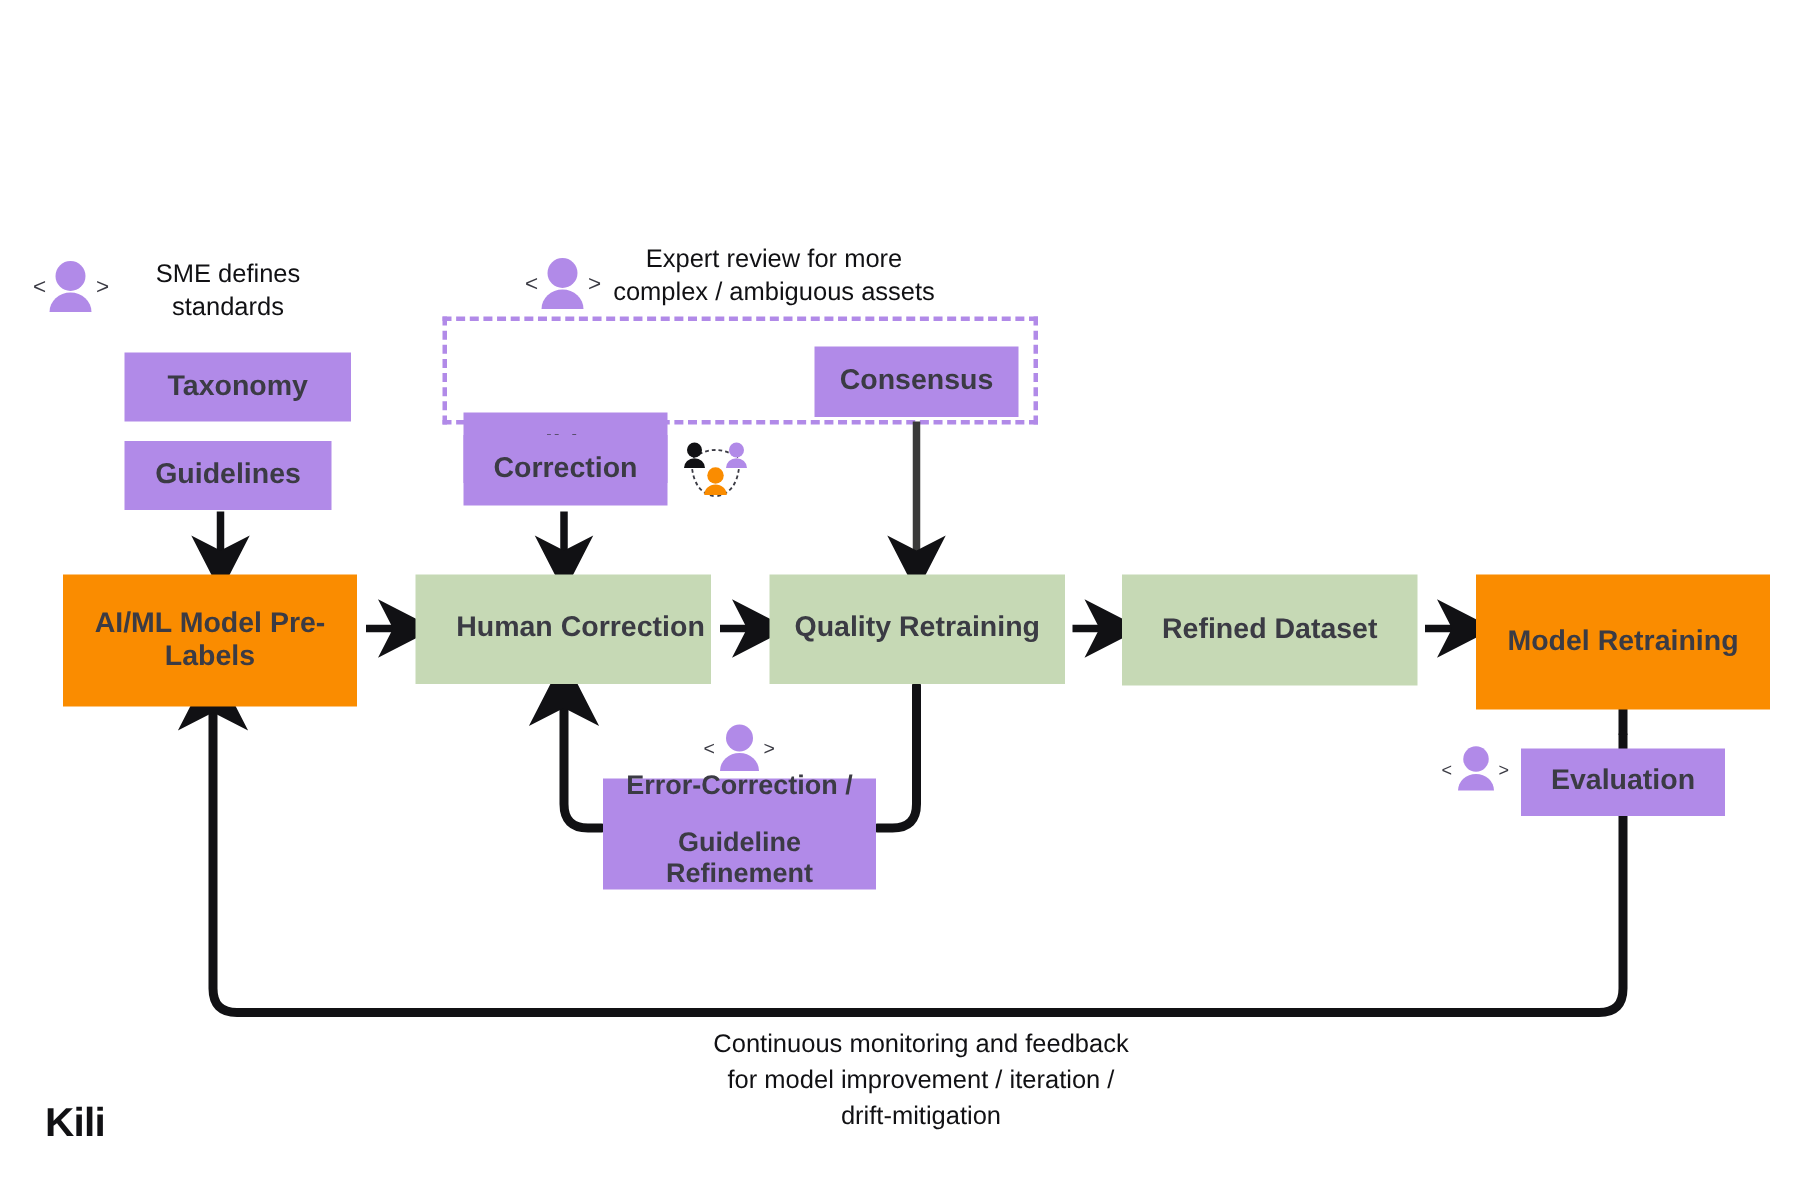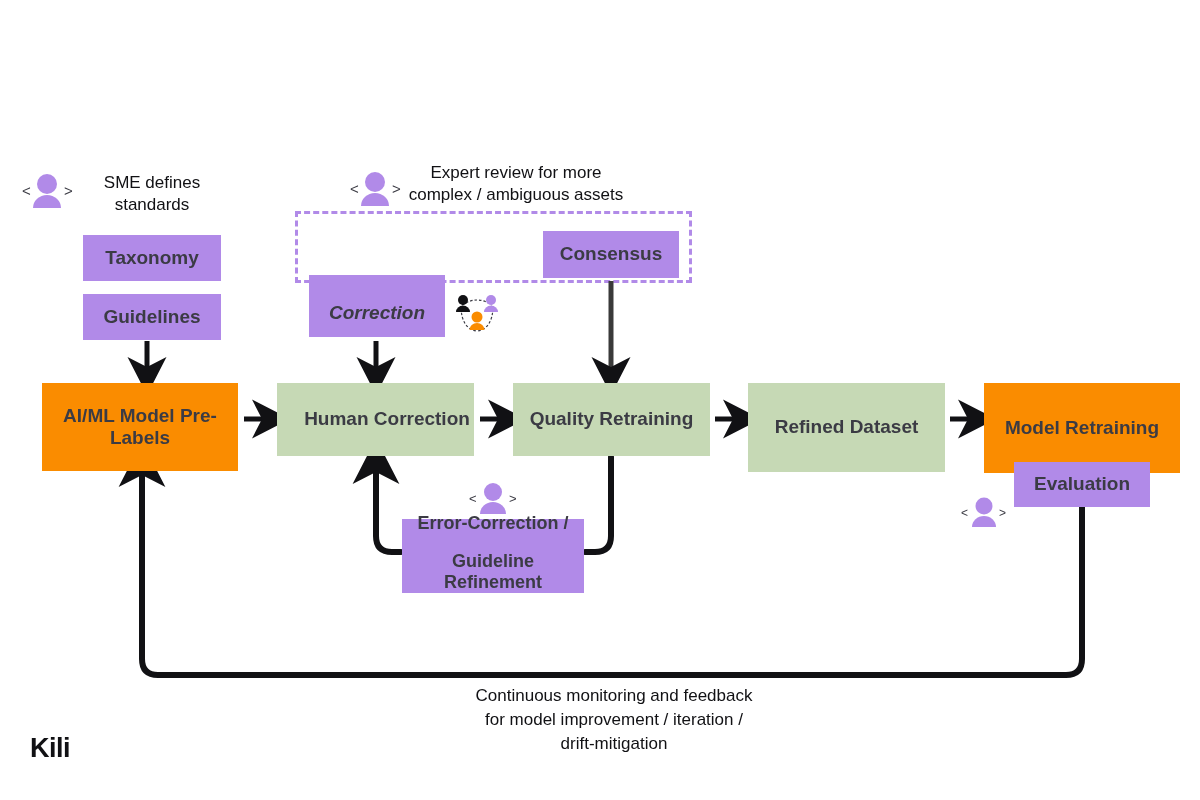--- a/index.html
+++ b/index.html
@@ -103,62 +103,62 @@
     <line x1="715" y1="419" x2="743" y2="419" stroke="#111114" stroke-width="5" marker-end="url(#ah)"></line>
     <line x1="950" y1="419" x2="978" y2="419" stroke="#111114" stroke-width="5" marker-end="url(#ah)"></line>
 
     <path d="M611,457 L611,536 Q611,552 595,552 L585,552" stroke="#111114" stroke-width="6" fill="none" stroke-linecap="round"></path>
 
     <path d="M401,552 L392,552 Q376,552 376,536 L376,460" stroke="#111114" stroke-width="6" fill="none" stroke-linecap="round" marker-end="url(#ah)"></path>
 
     <line x1="1082" y1="457" x2="1082" y2="490" stroke="#111114" stroke-width="6"></line>
   </svg>
 
-  <div class="node purple small-node" style="left:83px; top:235px; width:138px; height:46px;">
+  <div class="node purple small-node" style="left:83px; top:235px; width:151px; height:46px;">
     <span>Taxonomy</span>
   </div>
   <div class="node purple small-node" style="left:83px; top:294px; width:138px; height:46px;">
     <span>Guidelines</span>
   </div>
 
   <div class="dashed-group" style="left:295px; top:211px; width:397px; height:72px;"></div>
 
   <div class="node purple small-node" style="left:309px; top:231px; width:136px; height:47px;margin-top:44px;">
     <span>Validate</span>
   </div>
-  <div class="node purple small-node" style="left:309px; top:290px; width:136px; height:47px;font-style:italic;">
+  <div class="node purple small-node" style="left:309px; top:290px; width:136px; height:47px;">
     <span>Correction</span>
   </div>
 
   <div class="node purple small-node" style="left:543px; top:231px; width:136px; height:47px;">
     <span>Consensus</span>
   </div>
 
   <div class="node orange pipeline-node" style="left:42px; top:383px; width:196px; height:88px;">
     <span>AI/ML Model Pre-Labels</span>
   </div>
   <div class="node green pipeline-node" style="left:277px; top:383px; width:197px; height:73px;padding-left:23px;">
     <span>Human Correction</span>
   </div>
   <div class="node green pipeline-node" style="left:513px; top:383px; width:197px; height:73px;">
     <span>Quality Retraining</span>
   </div>
-  <div class="node green pipeline-node" style="left:748px; top:383px; width:197px; height:89px;">
+  <div class="node green pipeline-node" style="left:748px; top:383px; width:197px; height:74px;">
     <span>Refined Dataset</span>
   </div>
   <div class="node orange pipeline-node" style="left:984px; top:383px; width:196px; height:90px;">
     <span>Model Retraining</span>
   </div>
 
   <div class="node purple" style="left:402px; top:519px; width:182px; height:74px; flex-direction:column; font-size:18px; gap:16px;justify-content:flex-end;">
     <span>Error-Correction /</span>
     <span>Guideline Refinement</span>
   </div>
 
-  <div class="node purple small-node" style="left:1014px; top:462px; width:136px; height:45px;">
+  <div class="node purple small-node" style="left:1014px; top:499px; width:136px; height:45px;">
     <span>Evaluation</span>
   </div>
 
   <svg id="wires-over" width="1200" height="800">
 
     <path d="M1082,490 L1082,659 Q1082,675 1066,675 L158,675 Q142,675 142,659 L142,463" stroke="#111114" stroke-width="6" fill="none" stroke-linecap="round" marker-end="url(#ah)"></path>
   </svg>
 
   <div class="person-icon" style="left:20px; top:168px;">
     <svg width="54" height="46" viewBox="0 0 54 46">

